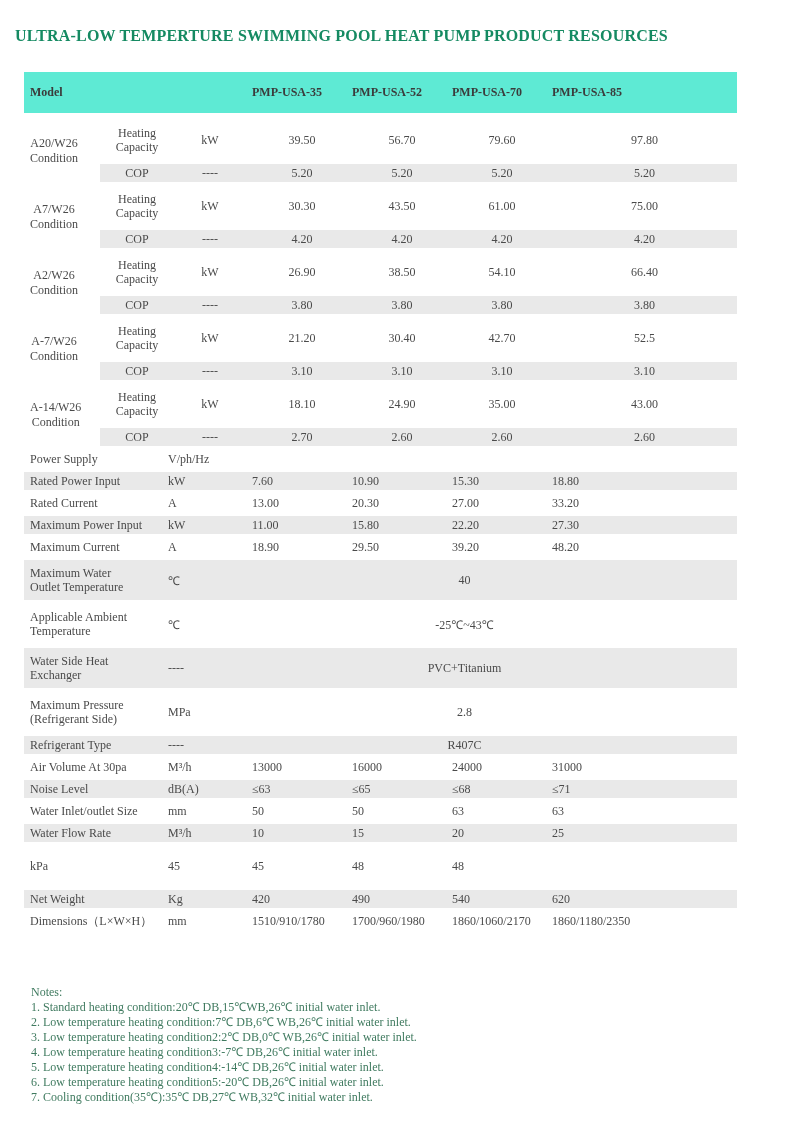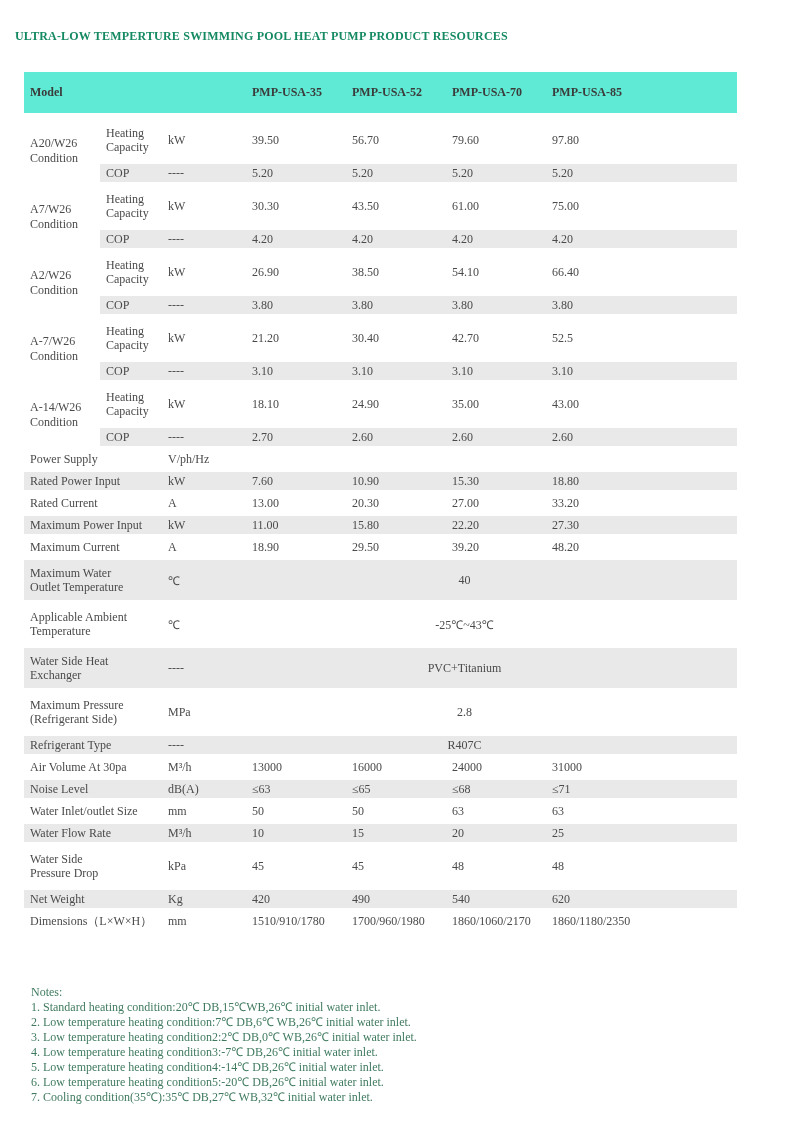--- a/index.html
+++ b/index.html
@@ -1,26 +1,26 @@
 <!DOCTYPE html>
 <html><head>
 <meta charset="utf-8">
 <style>
   html,body{margin:0;padding:0;background:#fff;}
   .page{position:relative;width:790px;height:1128px;background:#ffffff;overflow:hidden;
         font-family:"Liberation Serif", serif;color:#4a4a4a;font-size:12px;}
-  .title{margin:24px 16px 0 15px;font-size:12px;line-height:24px;font-weight:bold;
+  .title{margin:24px 16px 0 15px;font-size:16px;line-height:24px;font-weight:bold;
          letter-spacing:0.2px;color:#158a62;font-family:"Liberation Serif", serif;}
   .tbl{margin:24px 0 0 24px;width:713px;}
   
   .hdr{display:grid;grid-template-columns:222px 100px 100px 100px 1fr;align-items:center;
        height:41px;background:#5eead4;padding-left:6px;box-sizing:border-box;margin-bottom:5px;}
   .b{font-weight:bold;color:#3b3b3b;}
   
-  .sec{display:flex;}
+  .sec{display:flex;text-align:center;}
   .sec-lbl{width:76px;box-sizing:border-box;padding-left:6px;display:flex;align-items:center;
            white-space:pre-line;line-height:15px;}
   .sec-body{flex:1;}
   .row{display:grid;grid-template-columns:62px 84px 100px 100px 100px 1fr;align-items:center;
        padding-left:6px;box-sizing:border-box;}
   .heat{height:44px;}
   .cop{height:22px;}
   
   .spec{display:grid;grid-template-columns:138px 84px 100px 100px 100px 1fr;align-items:center;
         padding-left:6px;box-sizing:border-box;}
@@ -276,22 +276,20 @@
     <div class="spec h22 shade">
       <span class="c">Water Flow Rate</span>
       <span class="c">M³/h</span>
       <span class="c">10</span>
       <span class="c">15</span>
       <span class="c">20</span>
       <span class="c">25</span>
     </div>
 
     <div class="spec h44">
-      <span class="c pre">Water Side
-Pressure Drop</span>
       <span class="c">kPa</span>
       <span class="c">45</span>
       <span class="c">45</span>
       <span class="c">48</span>
       <span class="c">48</span>
     </div>
 
     <div class="spec h22 shade">
       <span class="c">Net Weight</span>
       <span class="c">Kg</span>

